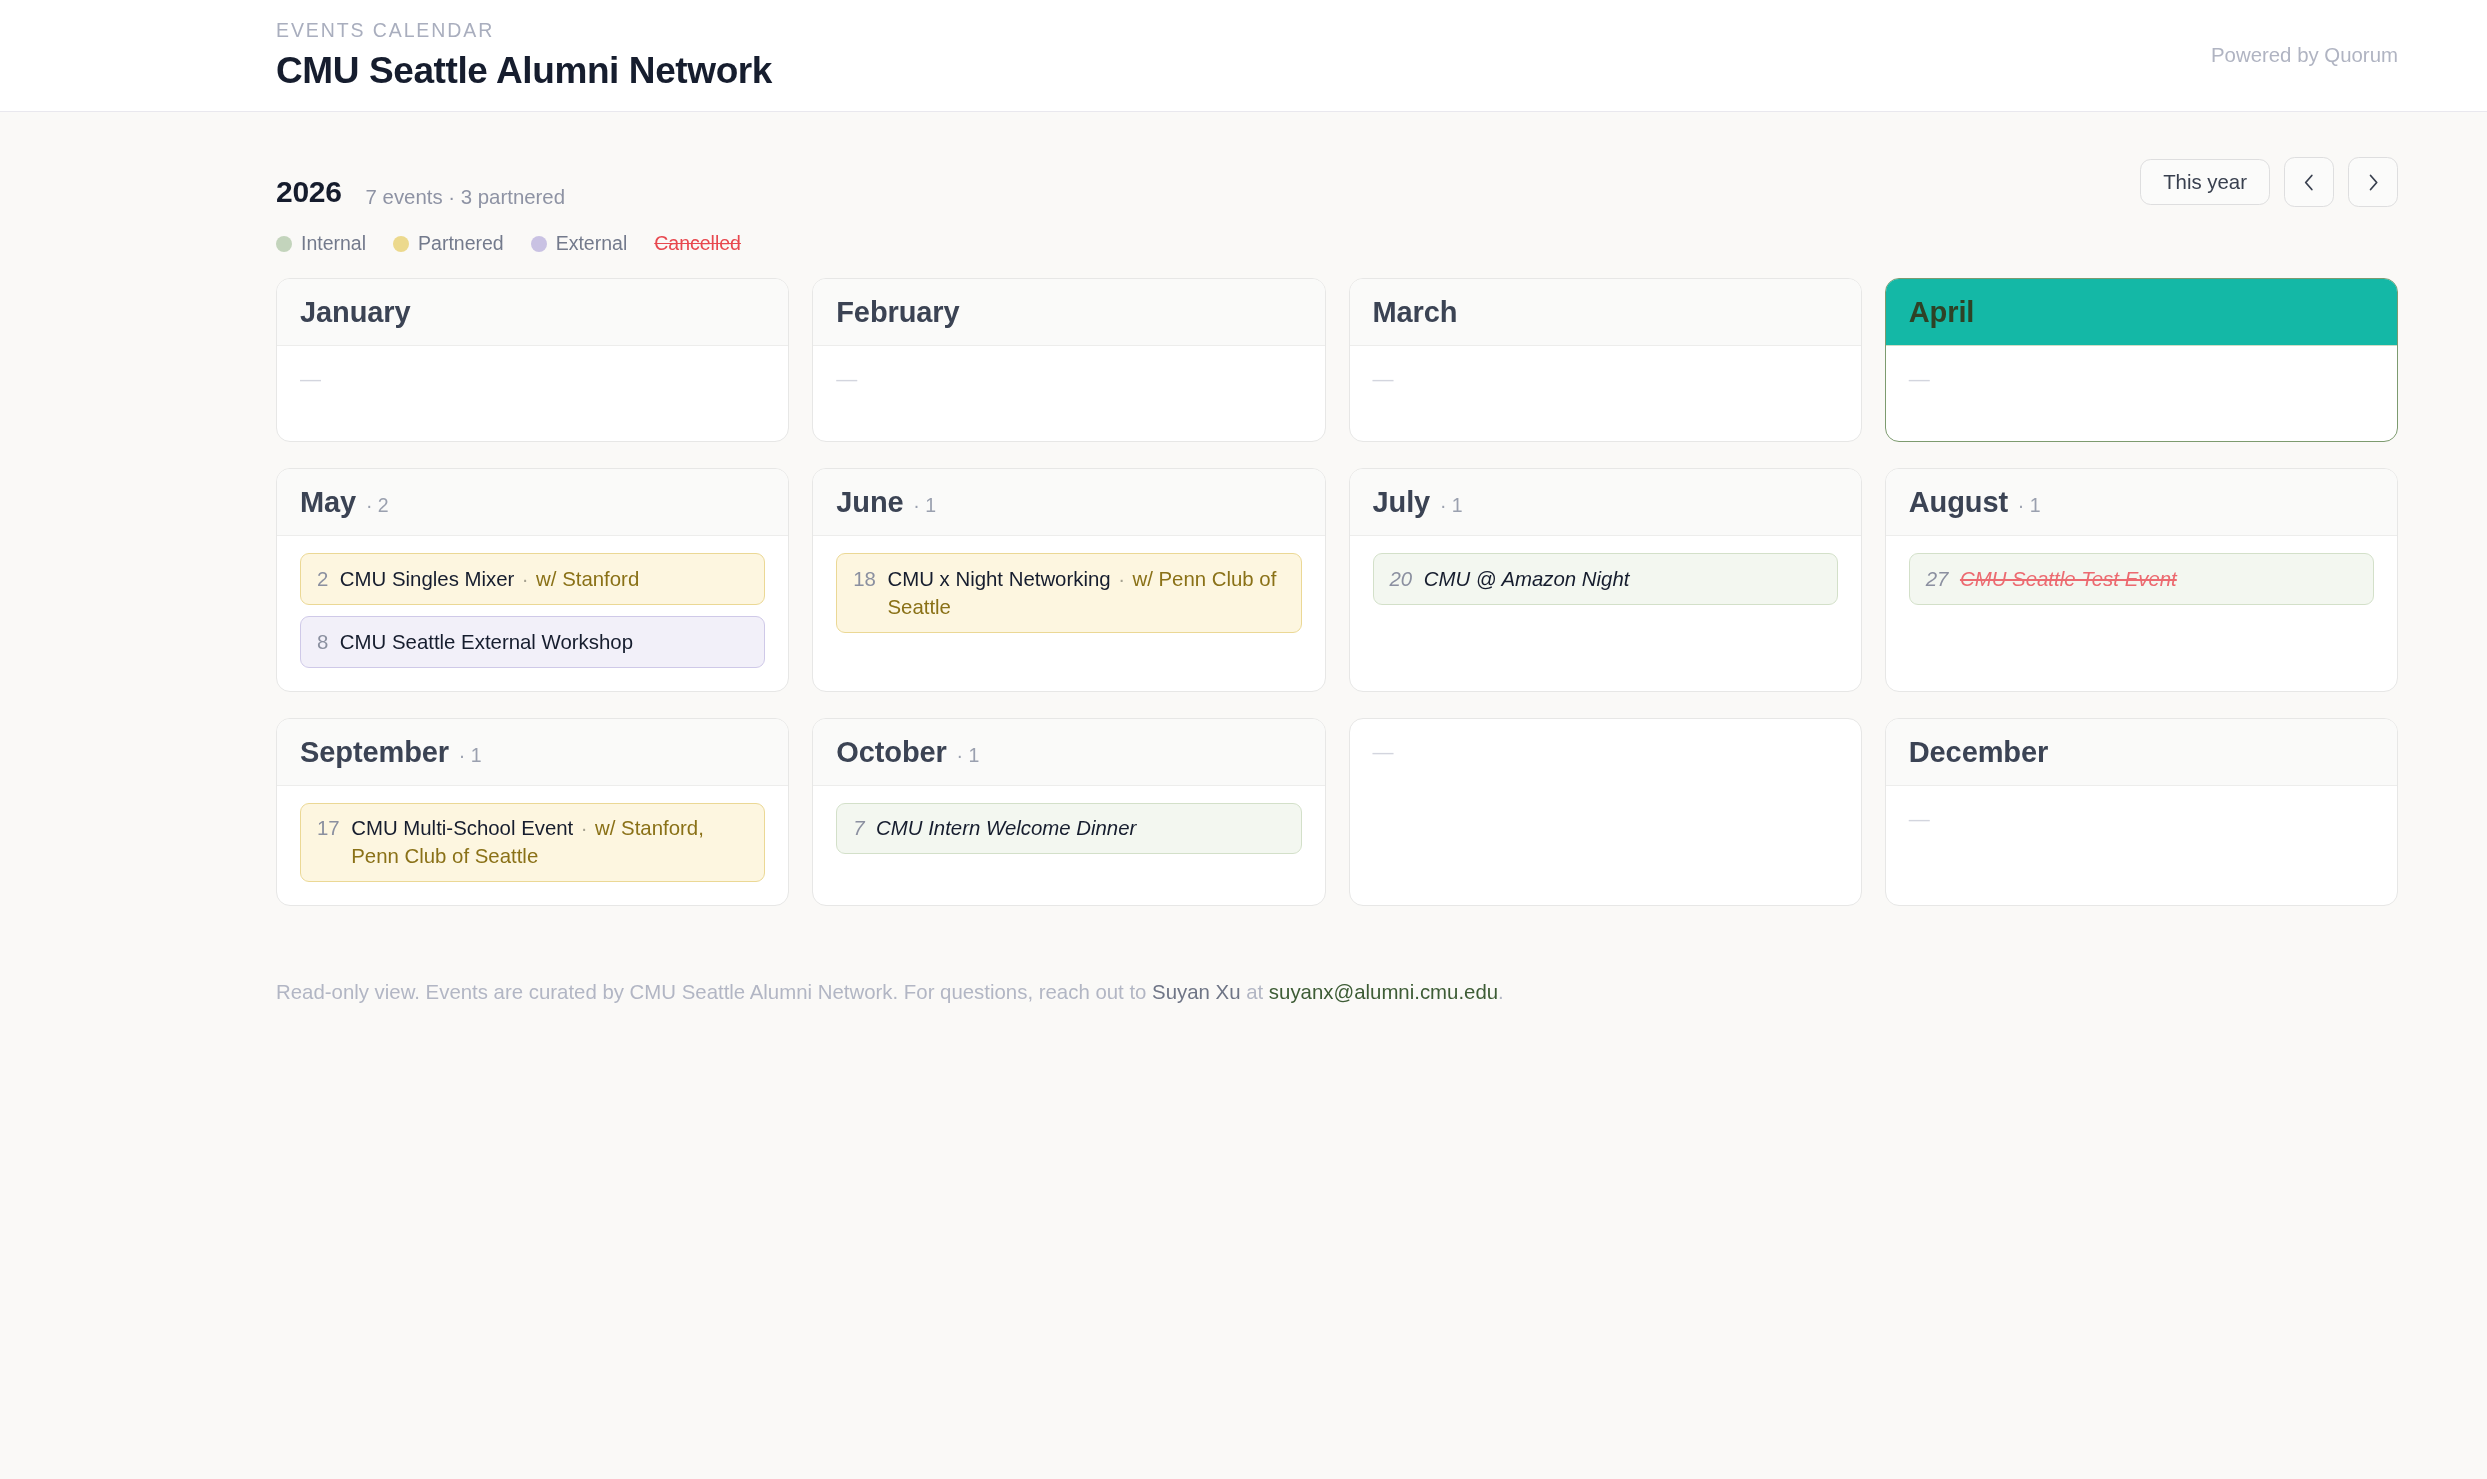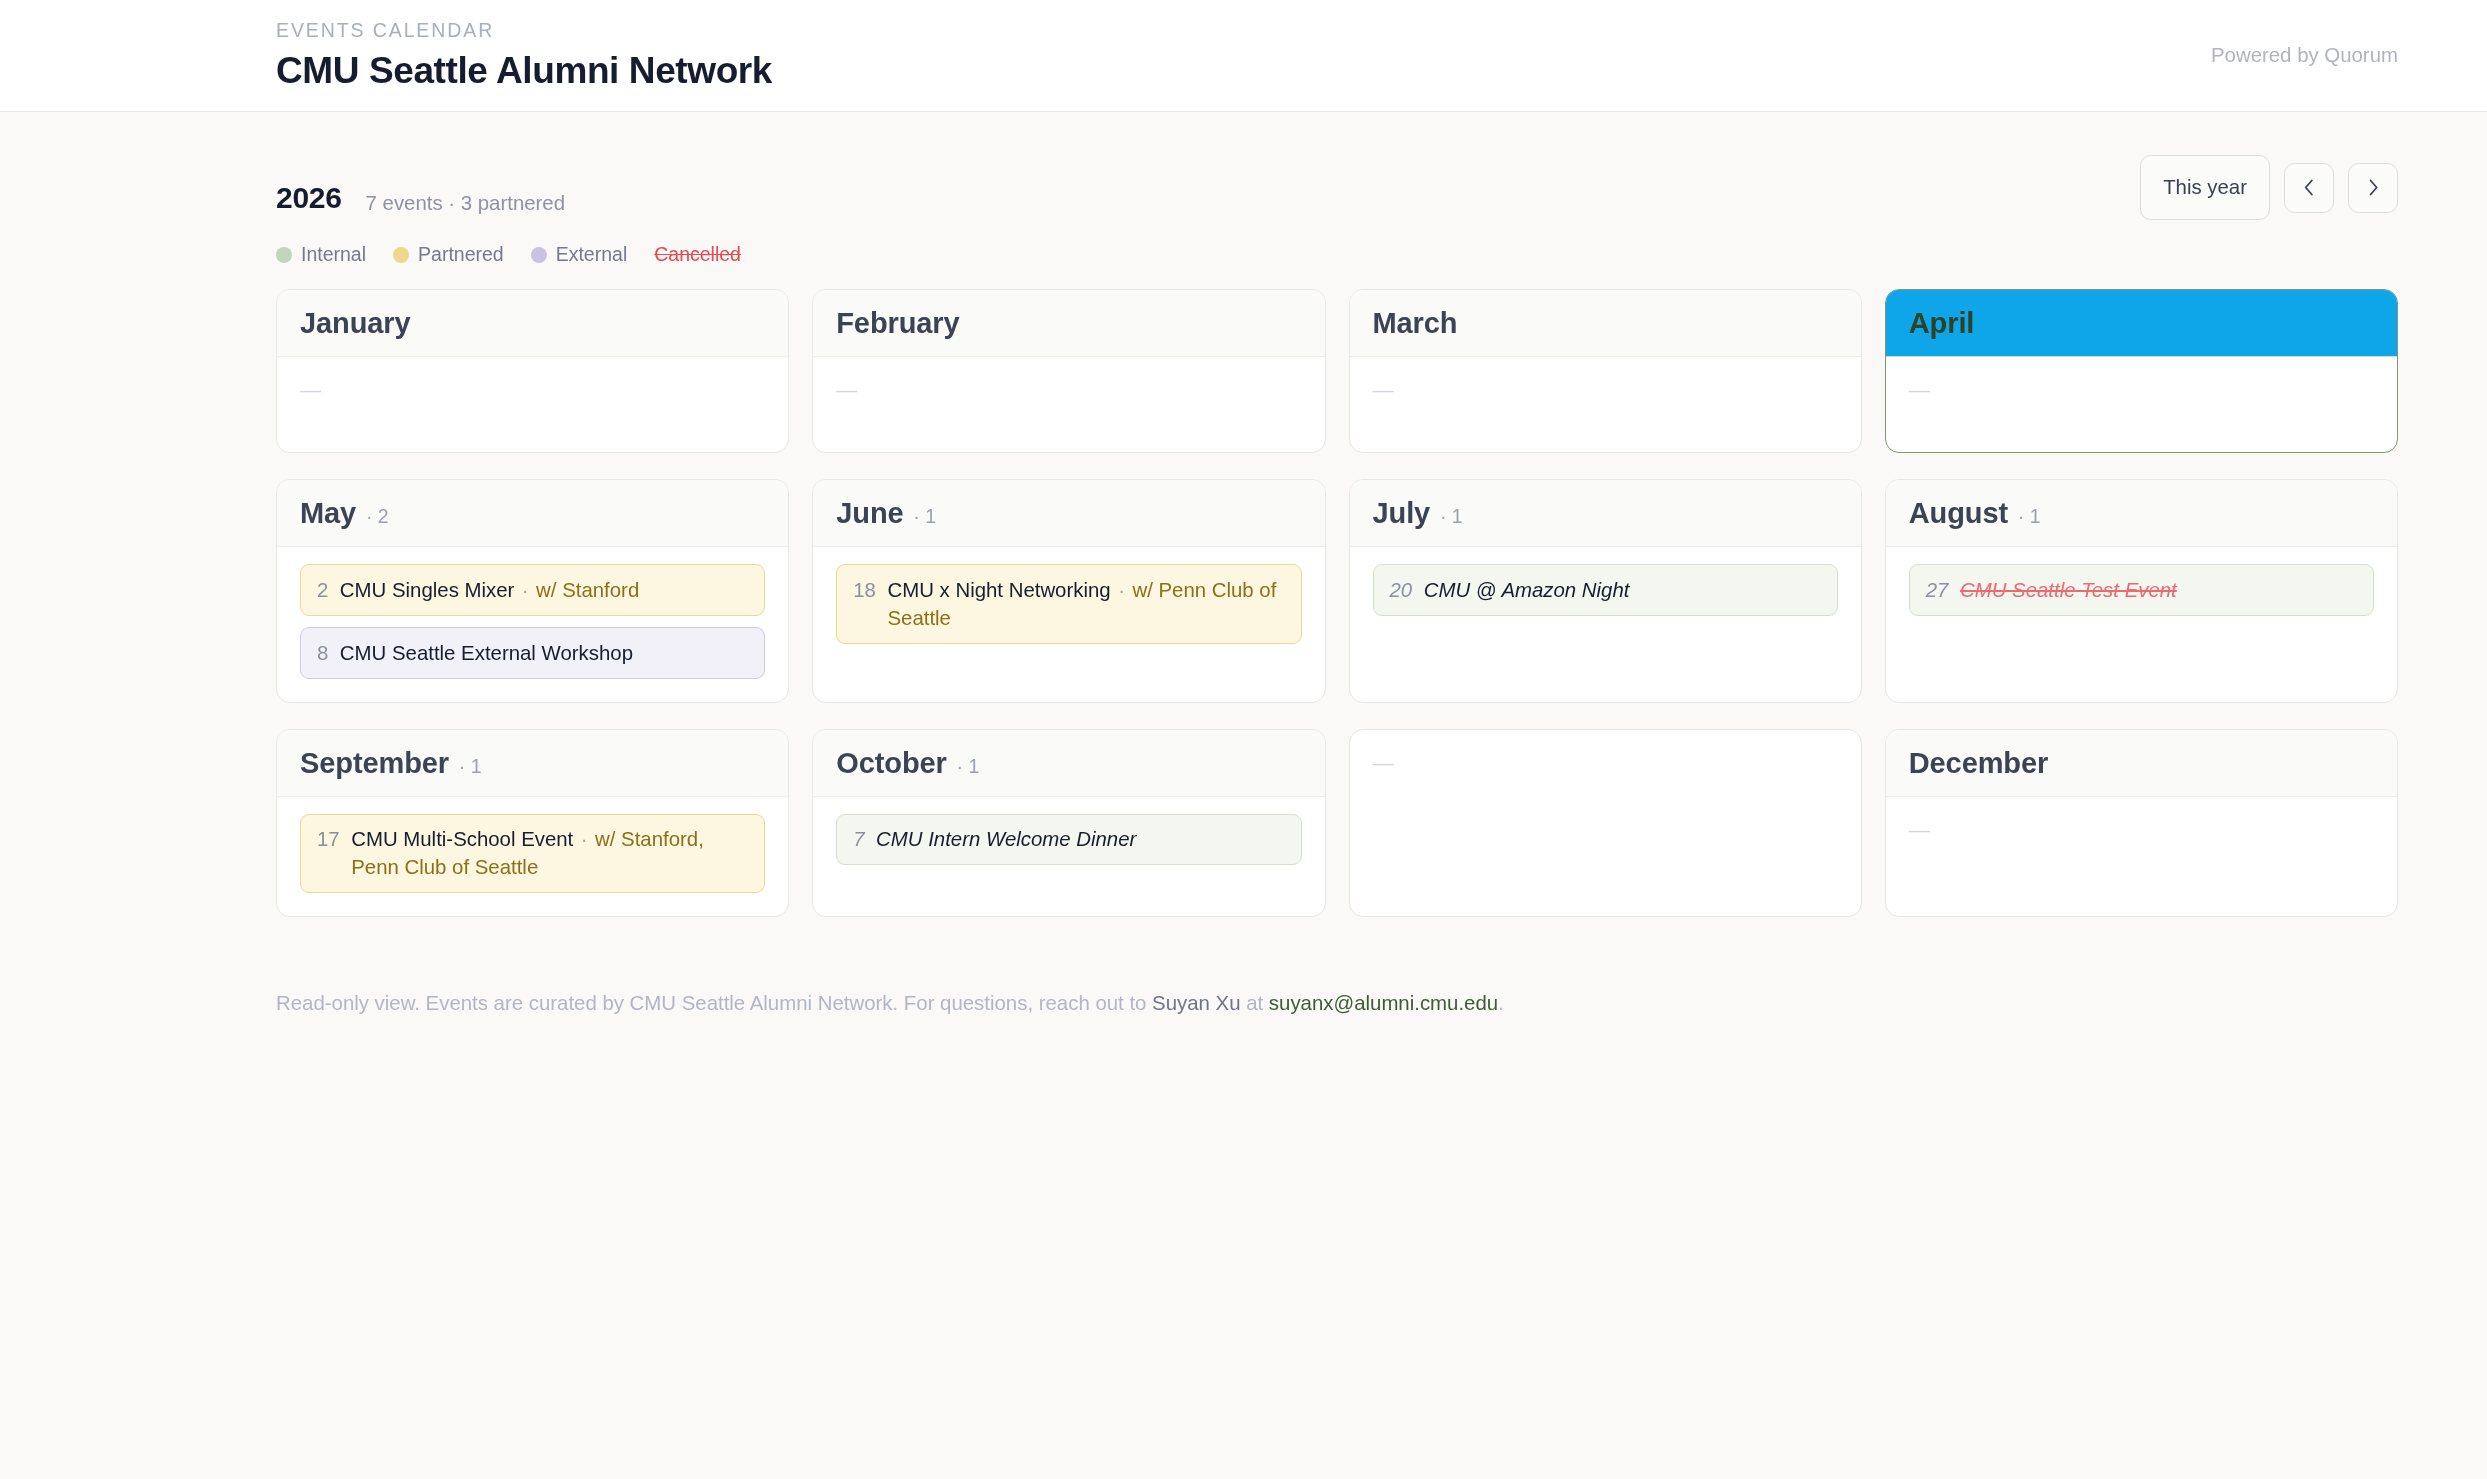--- a/index.html
+++ b/index.html
@@ -71,21 +71,21 @@
   .yearnav { display: flex; align-items: center; gap: 14px; }
   .btn {
     background: #fbfbfa;
     border: 0.9px solid #dededf;
     border-radius: 10.7px;
     color: #39404f;
     font-family: "Liberation Sans", sans-serif;
     cursor: pointer;
   }
   .btn-thisyear {
-    height: 65px;
+    height: 46px;
     padding: 0 22px;
     font-size: 20.4px;
   }
   .btn-icon {
     height: 50px;
     width: 50px;
     font-size: 22px;
     display: flex;
     align-items: center;
     justify-content: center;
@@ -140,21 +140,21 @@
   }
   .month-head {
     background: #fafaf9;
     border-bottom: 0.9px solid #ededec;
     padding: 17px 23px 16px;
     display: flex;
     align-items: baseline;
     gap: 9.8px;
   }
   .month.current .month-head {
-    background: #0ea5e9;
+    background: #14b8a6;
     border-bottom-color: #cfdcc6;
   }
   .month-name {
     font-size: 29px;
     font-weight: 700;
     color: #3b4354;
     letter-spacing: -0.1px;
   }
   .month.current .month-name { color: #2e4226; }
   .month-count {

